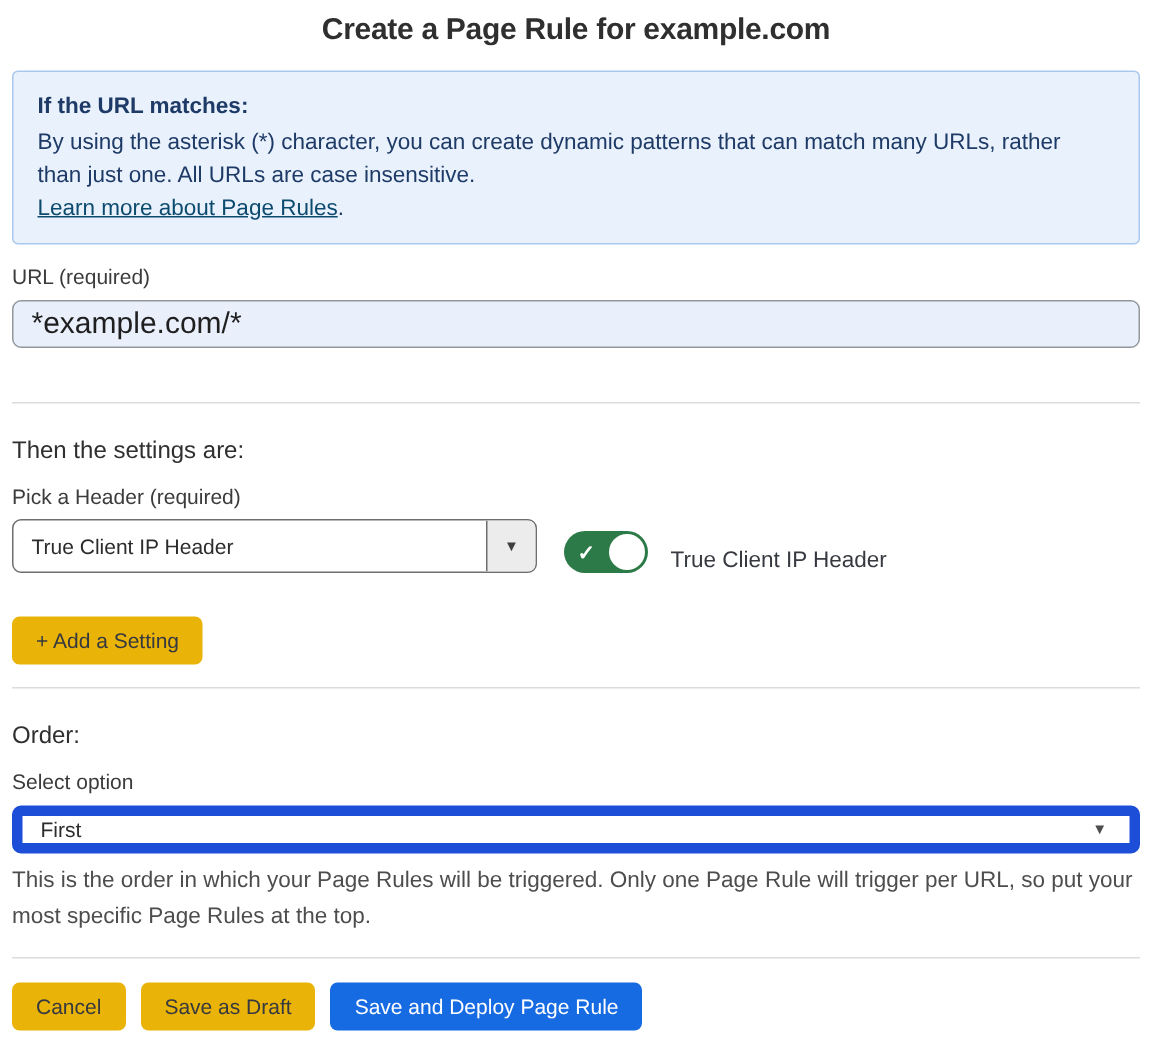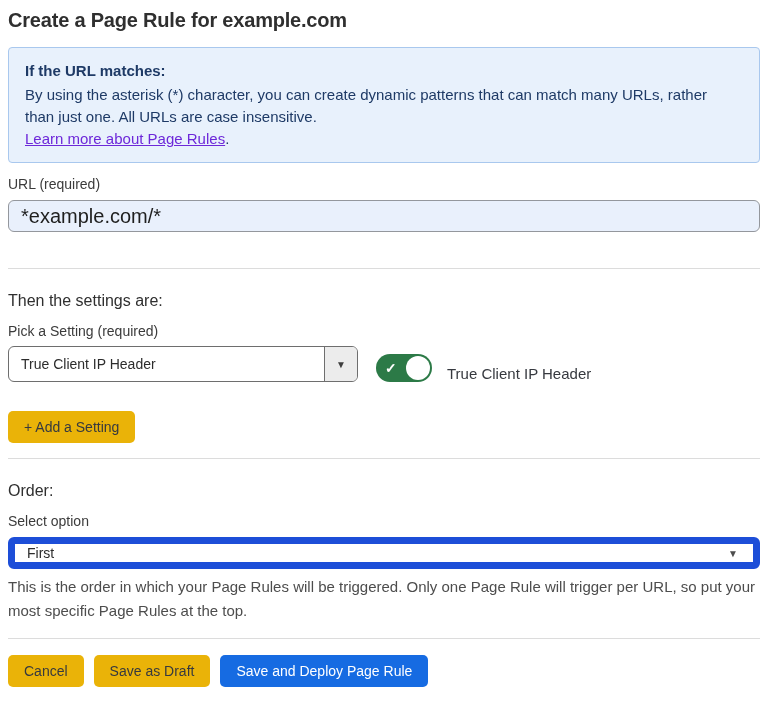--- a/index.html
+++ b/index.html
@@ -11,36 +11,37 @@
     overflow: hidden;
   }
   .container { width: 769px; padding: 6px 9px 10px 8px; }
 
   .page-title {
     margin: 3px 0 0;
     font-size: 20px;
     font-weight: bold;
     color: #2f2f2f;
     letter-spacing: -0.2px;
+    text-align: center;
   }
 
   .info-box {
     margin-top: 15px;
     background: #e8f1fc;
     border: 1px solid #a9c8ee;
     border-radius: 4px;
     padding: 12px 16px 12px;
     color: #1e3a66;
     font-size: 15px;
     line-height: 22px;
   }
   .info-box .info-heading { font-weight: bold; margin-bottom: 2px; }
   .info-box .info-body { max-width: 700px; }
   .info-link {
-    color: #6d28d9;
+    color: #0c4a6e;
     text-decoration: underline;
     cursor: pointer;
   }
 
   .field-label {
     margin-top: 13px;
     font-size: 14px;
     color: #3b3b3b;
   }
 
@@ -205,21 +206,21 @@
     <div><a class="info-link">Learn more about Page Rules</a><span>.</span></div>
   </div>
 
   <div class="field-label">URL (required)</div>
   <input class="url-input" type="text" value="*example.com/*" style="">
 
   <hr class="divider">
 
   <div class="section-heading">Then the settings are:</div>
 
-  <div class="field-label">Pick a Setting (required)</div>
+  <div class="field-label">Pick a Header (required)</div>
 
   <div class="setting-row">
     <div class="custom-select">
       <span class="select-value">True Client IP Header</span>
       <span class="select-arrow">▼</span>
     </div>
     <div class="toggle">
       <span class="check-glyph">✓</span>
       <span class="knob"></span>
     </div>

